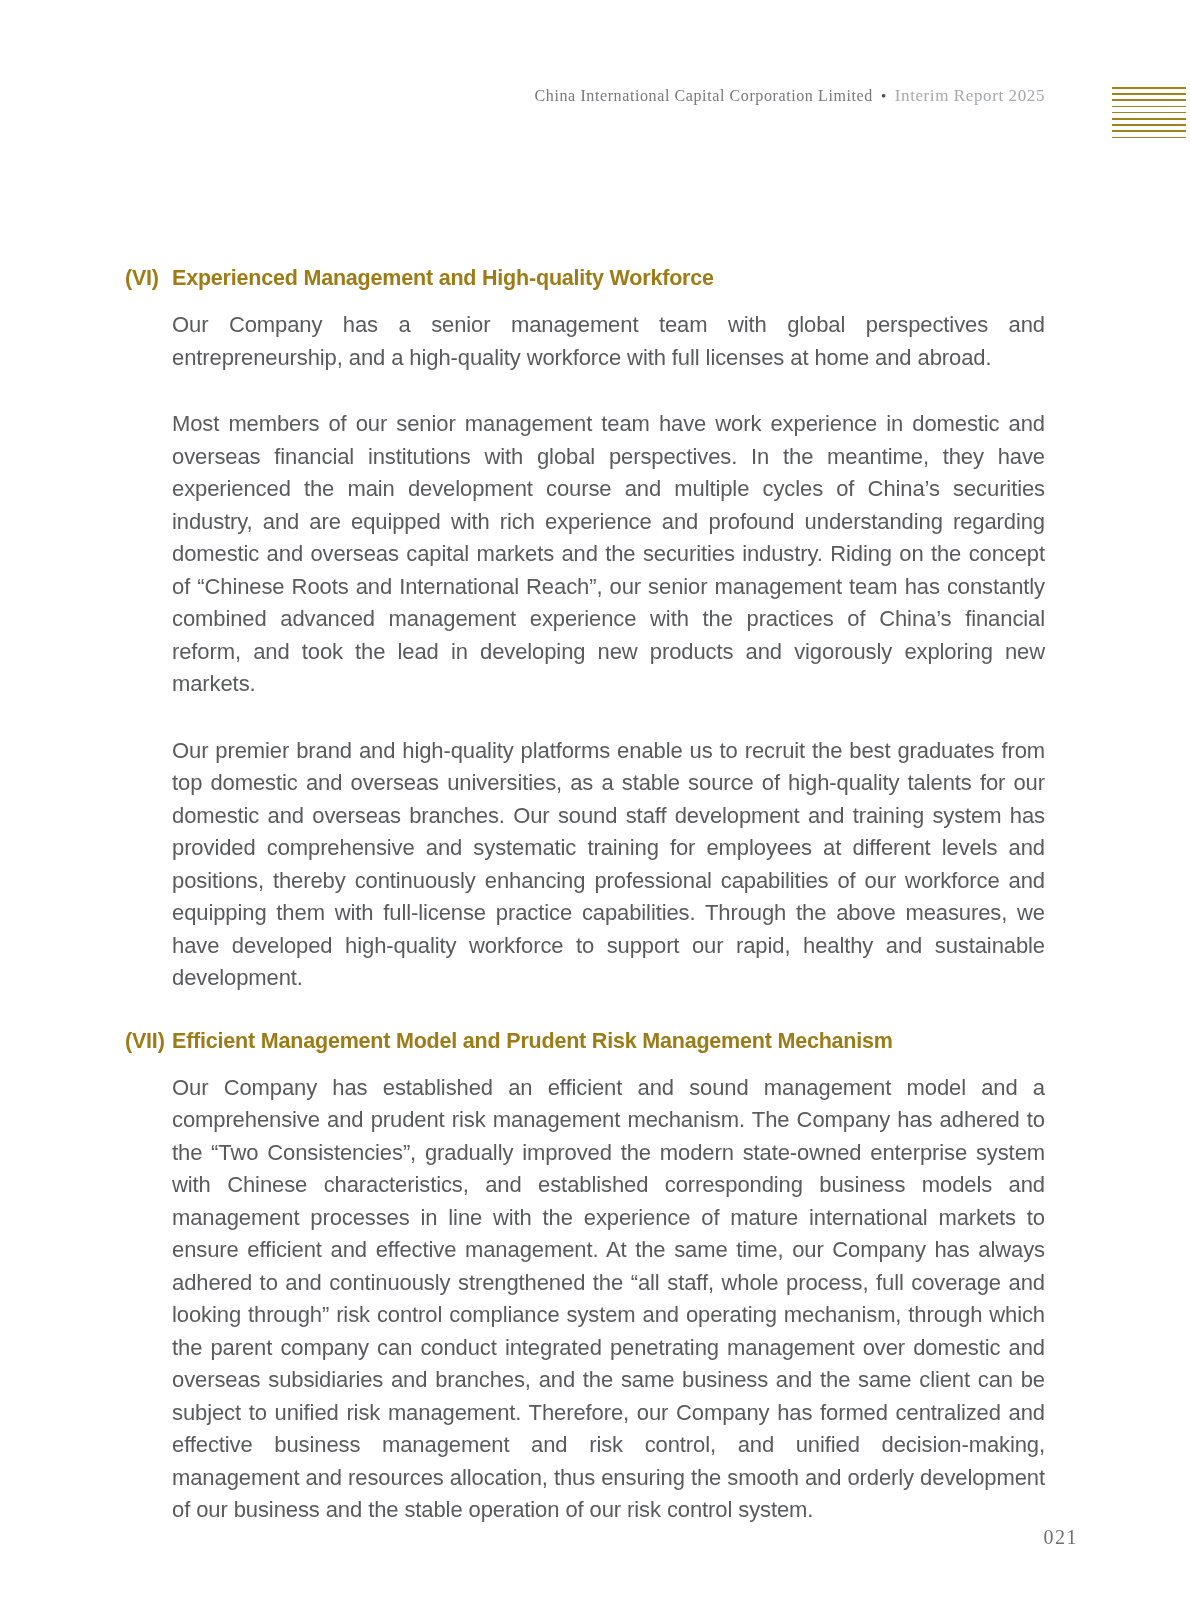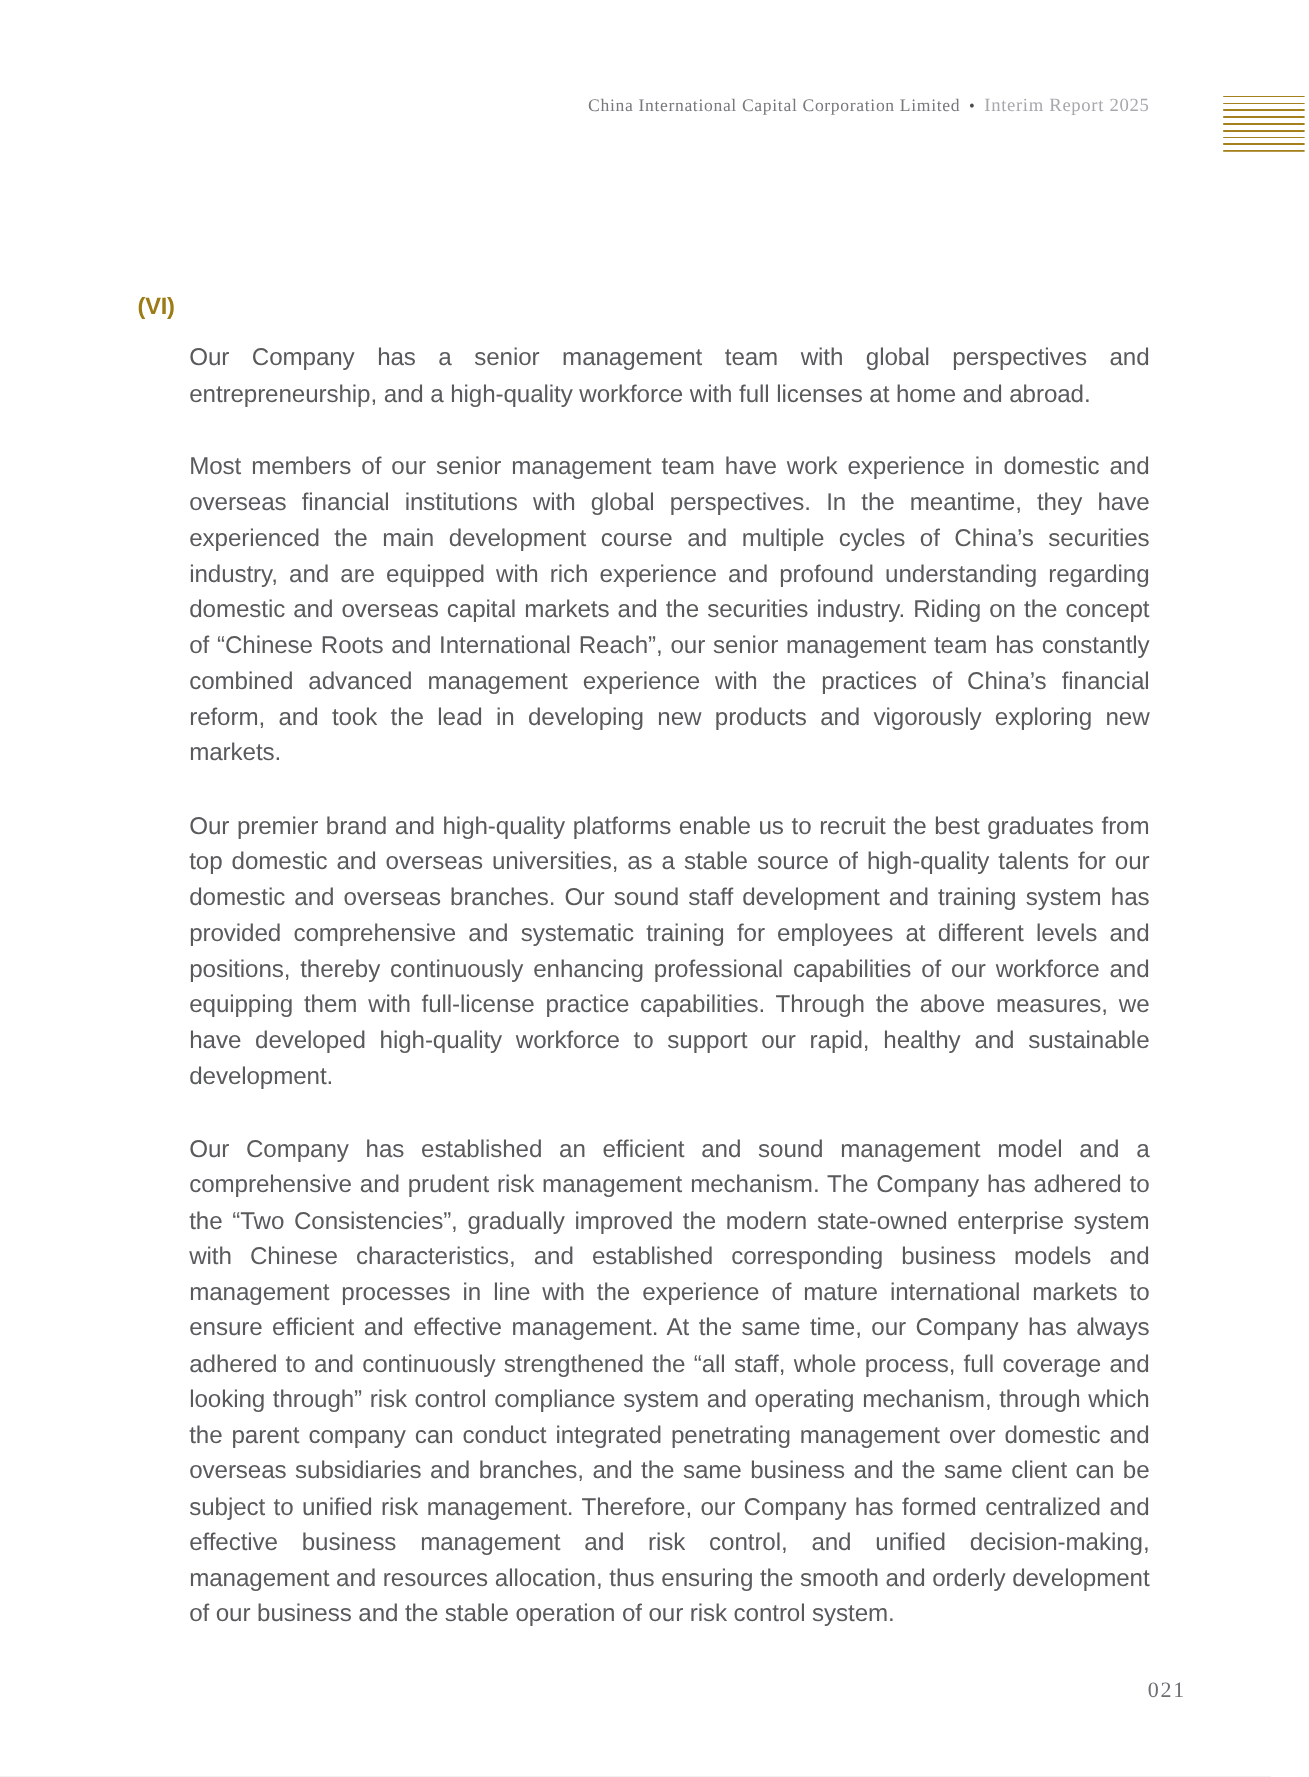--- a/index.html
+++ b/index.html
@@ -95,24 +95,29 @@
   <div class="header-line">
     <span class="header-company">China International Capital Corporation Limited</span><span class="header-sep">•</span><span class="header-report">Interim Report 2025</span>
   </div>
 
   <div class="logo-stripes"></div>
 
   <div class="content">
 
     <div class="section-heading">
       <span class="sec-num">(VI)</span>
+      <span class="sec-title">Experienced Management and High-quality Workforce</span>
     </div>
     <p class="body-par">Our Company has a senior management team with global perspectives and entrepreneurship, and a high-quality workforce with full licenses at home and abroad.</p>
     <p class="body-par">Most members of our senior management team have work experience in domestic and overseas financial institutions with global perspectives. In the meantime, they have experienced the main development course and multiple cycles of China’s securities industry, and are equipped with rich experience and profound understanding regarding domestic and overseas capital markets and the securities industry. Riding on the concept of “Chinese Roots and International Reach”, our senior management team has constantly combined advanced management experience with the practices of China’s financial reform, and took the lead in developing new products and vigorously exploring new markets.</p>
     <p class="body-par">Our premier brand and high-quality platforms enable us to recruit the best graduates from top domestic and overseas universities, as a stable source of high-quality talents for our domestic and overseas branches. Our sound staff development and training system has provided comprehensive and systematic training for employees at different levels and positions, thereby continuously enhancing professional capabilities of our workforce and equipping them with full-license practice capabilities. Through the above measures, we have developed high-quality workforce to support our rapid, healthy and sustainable development.</p>
 
+    <div class="section-heading second">
+      <span class="sec-num">(VII)</span>
+      <span class="sec-title">Efficient Management Model and Prudent Risk Management Mechanism</span>
+    </div>
     <p class="body-par">Our Company has established an efficient and sound management model and a comprehensive and prudent risk management mechanism. The Company has adhered to the “Two Consistencies”, gradually improved the modern state-owned enterprise system with Chinese characteristics, and established corresponding business models and management processes in line with the experience of mature international markets to ensure efficient and effective management. At the same time, our Company has always adhered to and continuously strengthened the “all staff, whole process, full coverage and looking through” risk control compliance system and operating mechanism, through which the parent company can conduct integrated penetrating management over domestic and overseas subsidiaries and branches, and the same business and the same client can be subject to unified risk management. Therefore, our Company has formed centralized and effective business management and risk control, and unified decision-making, management and resources allocation, thus ensuring the smooth and orderly development of our business and the stable operation of our risk control system.</p>
 
   </div>
 
   <div class="page-number">021</div>
 
 </div>
 
 </body></html>

